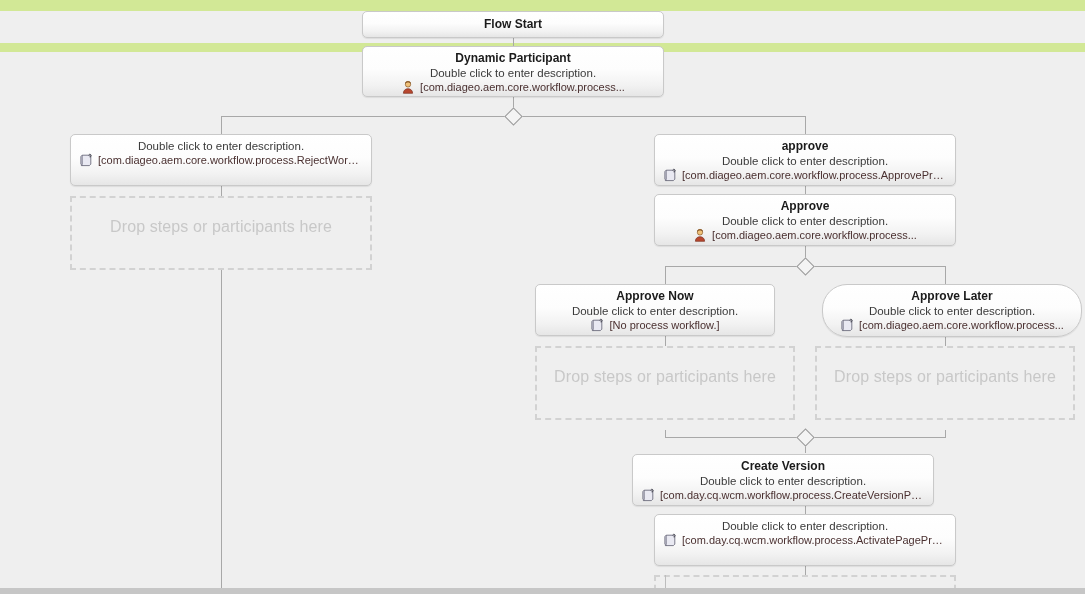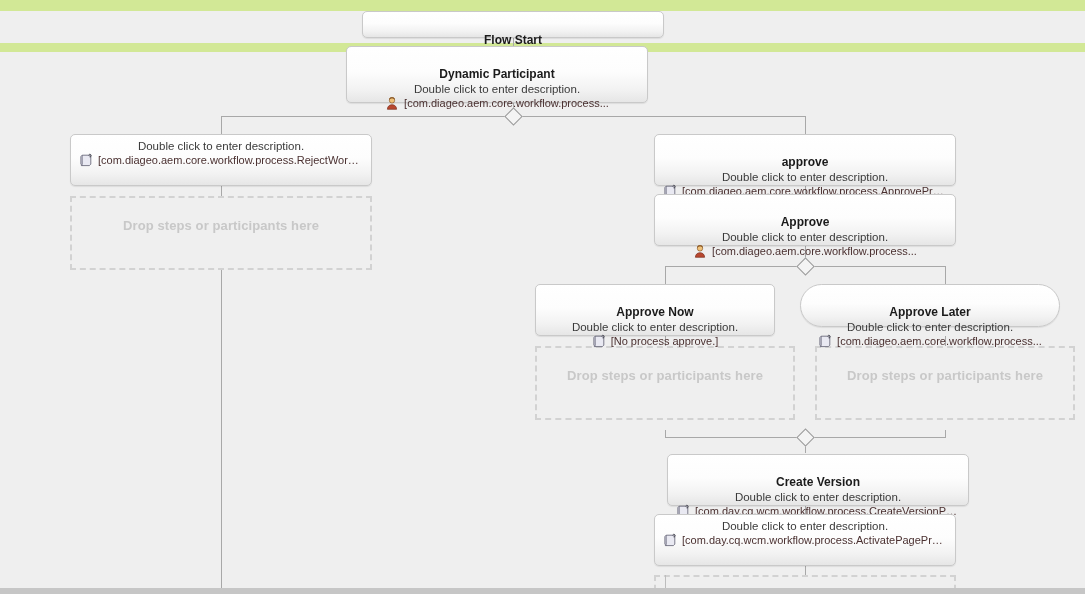--- a/index.html
+++ b/index.html
@@ -72,21 +72,20 @@
   .step.start {
     padding: 5px 8px;
   }
   .step .title {
     font-size: 12px;
     font-weight: bold;
     color: #1b1b1b;
     line-height: 15px;
     white-space: nowrap;
     overflow: hidden;
-    margin-top: 16px;
   }
   .step .desc {
     font-size: 11.5px;
     color: #3a3a3a;
     line-height: 14px;
     white-space: nowrap;
     overflow: hidden;
   }
   .step .impl {
     font-size: 11px;
@@ -120,22 +119,22 @@
   .dropzone {
     position: absolute;
     box-sizing: border-box;
     border: 2px dashed #d2d2d2;
     background: transparent;
     z-index: 4;
     text-align: center;
     padding-top: 20px;
   }
   .dropzone .dz-label {
-    font-size: 13px;
-    font-weight: bold;
+    font-size: 16px;
+    font-weight: normal;
     color: #c8c8c8;
     letter-spacing: 0.1px;
   }
 
   
   #hscroll {
     position: absolute;
     left: 0;
     bottom: 0;
     width: 1085px;
@@ -194,21 +193,21 @@
   <div class="vline" style="left:805px; top:437px; height:16px;"></div>
 
   <div class="vline" style="left:805px; top:506px; height:9px;"></div>
 
   <div class="vline" style="left:805px; top:566px; height:9px;"></div>
 
   <div class="step start" style="left:362px; top:11px; width:302px; height:27px;">
     <div class="title">Flow Start</div>
   </div>
 
-  <div class="step" style="left:346px; top:46px; width:302px; height:57px;">
+  <div class="step" style="left:362px; top:46px; width:302px; height:51px;">
     <div class="title">Dynamic Participant</div>
     <div class="desc">Double click to enter description.</div>
     <div class="impl">
       <span class="ico">
         <svg viewBox="0 0 14 14">
           <ellipse cx="7" cy="4.2" rx="2.7" ry="2.9" fill="#f0c27a" stroke="#8a5a2b" stroke-width="0.7"></ellipse>
           <path d="M7 1.3c2.1 0 2.9 1.1 2.9 2.3 0 .4-.3.2-.6-.3-.5-.8-1.5-.9-2.3-.9s-1.8.1-2.3.9c-.3.5-.6.7-.6.3C4.1 2.4 4.9 1.3 7 1.3z" fill="#8a5a2b"></path>
           <path d="M2.4 13.3c0-3 2.1-4.6 4.6-4.6s4.6 1.6 4.6 4.6z" fill="#b8472f" stroke="#7d2f1e" stroke-width="0.7"></path>
         </svg>
       </span>
@@ -271,49 +270,49 @@
     <div class="desc">Double click to enter description.</div>
     <div class="impl">
       <span class="ico">
         <svg viewBox="0 0 14 14">
           <path d="M3.2 2.2h7.2l1.4 1.6v7.4l-1.5 1.4H2.3l1.1-1.3z" fill="#e9e9f2" stroke="#5c5c6e" stroke-width="0.8" stroke-linejoin="round"></path>
           <path d="M3.2 2.2 1.9 3.6v7.5l1.5 1.5" fill="#c9c9d6" stroke="#5c5c6e" stroke-width="0.8" stroke-linejoin="round"></path>
           <path d="M10.6 1.2c.9 0 1.5.7 1.5 1.6 0 .8-.5 1.4-1.3 1.4" fill="none" stroke="#3a3a46" stroke-width="0.9"></path>
           <circle cx="10.9" cy="2.3" r="0.9" fill="#f5f5f8" stroke="#3a3a46" stroke-width="0.7"></circle>
         </svg>
       </span>
-      <span class="impl-text">[No process approve.]</span>
+      <span class="impl-text">[No process workflow.]</span>
     </div>
   </div>
 
   <div class="dropzone" style="left:535px; top:346px; width:260px; height:74px;">
     <div class="dz-label">Drop steps or participants here</div>
   </div>
 
-  <div class="step" style="left:800px; top:284px; width:260px; height:43px;border-radius:25px;">
+  <div class="step" style="left:822px; top:284px; width:260px; height:53px;border-radius:25px;">
     <div class="title">Approve Later</div>
     <div class="desc">Double click to enter description.</div>
     <div class="impl">
       <span class="ico">
         <svg viewBox="0 0 14 14">
           <path d="M3.2 2.2h7.2l1.4 1.6v7.4l-1.5 1.4H2.3l1.1-1.3z" fill="#e9e9f2" stroke="#5c5c6e" stroke-width="0.8" stroke-linejoin="round"></path>
           <path d="M3.2 2.2 1.9 3.6v7.5l1.5 1.5" fill="#c9c9d6" stroke="#5c5c6e" stroke-width="0.8" stroke-linejoin="round"></path>
           <path d="M10.6 1.2c.9 0 1.5.7 1.5 1.6 0 .8-.5 1.4-1.3 1.4" fill="none" stroke="#3a3a46" stroke-width="0.9"></path>
           <circle cx="10.9" cy="2.3" r="0.9" fill="#f5f5f8" stroke="#3a3a46" stroke-width="0.7"></circle>
         </svg>
       </span>
       <span class="impl-text">[com.diageo.aem.core.workflow.process...</span>
     </div>
   </div>
 
   <div class="dropzone" style="left:815px; top:346px; width:260px; height:74px;">
     <div class="dz-label">Drop steps or participants here</div>
   </div>
 
-  <div class="step" style="left:667px; top:454px; width:302px; height:52px;">
+  <div class="step" style="left:632px; top:454px; width:302px; height:52px;">
     <div class="title">Create Version</div>
     <div class="desc">Double click to enter description.</div>
     <div class="impl">
       <span class="ico">
         <svg viewBox="0 0 14 14">
           <path d="M3.2 2.2h7.2l1.4 1.6v7.4l-1.5 1.4H2.3l1.1-1.3z" fill="#e9e9f2" stroke="#5c5c6e" stroke-width="0.8" stroke-linejoin="round"></path>
           <path d="M3.2 2.2 1.9 3.6v7.5l1.5 1.5" fill="#c9c9d6" stroke="#5c5c6e" stroke-width="0.8" stroke-linejoin="round"></path>
           <path d="M10.6 1.2c.9 0 1.5.7 1.5 1.6 0 .8-.5 1.4-1.3 1.4" fill="none" stroke="#3a3a46" stroke-width="0.9"></path>
           <circle cx="10.9" cy="2.3" r="0.9" fill="#f5f5f8" stroke="#3a3a46" stroke-width="0.7"></circle>
         </svg>

